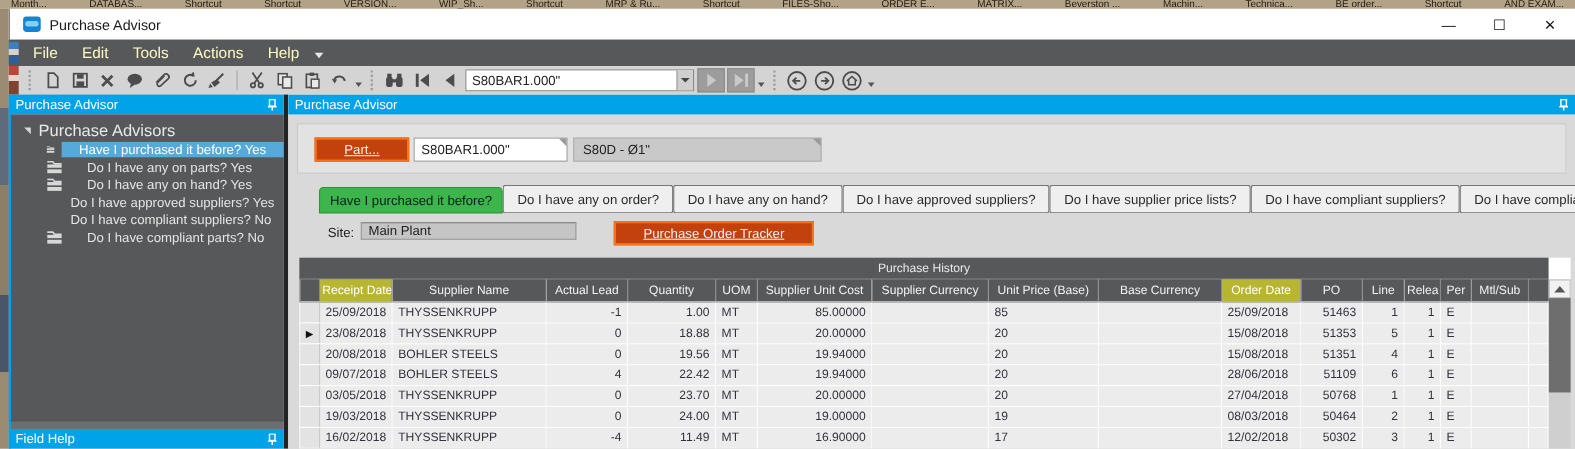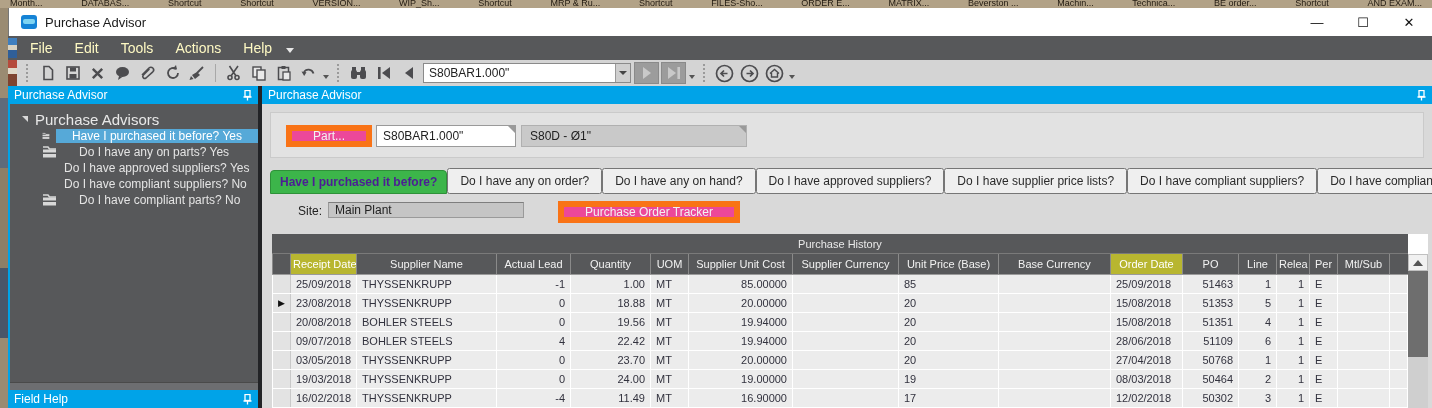--- a/index.html
+++ b/index.html
@@ -54,30 +54,30 @@
   .tree-item .lbl{padding:0 16px;line-height:14px;}
   .tree-item.sel .lbl{background:#56a9d8;color:#fff;}
   .left-split{height:8px;background:#6d6e71;border-top:1px solid #4a4a4a;}
 
   .divider{width:4px;background:#222326;}
 
   .right-panel{flex:1;display:flex;flex-direction:column;background:#d9d9d9;overflow:hidden;}
   .rp-content{flex:1;position:relative;overflow:hidden;}
 
   .part-group{position:absolute;left:8px;right:8px;top:8px;height:46px;background:#e2e2e2;border:1px solid #cacaca;}
-  .btn-dark{background:#ec4899;color:#f2f2f2;border:6px solid #f97316;font-size:12px;display:flex;align-items:center;justify-content:center;}
+  .btn-dark{background:#c2410c;color:#f2f2f2;border:2px solid #f97316;font-size:12px;display:flex;align-items:center;justify-content:center;text-decoration:underline;}
   .part-btn{position:absolute;left:15px;top:12px;width:86px;height:22px;}
   .fold{position:relative;}
   .fold::after{content:"";position:absolute;right:0;top:0;border-top:7px solid #9a9a9a;border-left:7px solid transparent;}
   .part-input{position:absolute;left:105px;top:12px;width:140px;height:22px;background:#fff;border:1px solid #9a9a9a;font-size:12px;color:#222;padding-left:6px;display:flex;align-items:center;}
   .part-desc{position:absolute;left:250px;top:12px;width:226px;height:22px;background:#c9c9c9;border:1px solid #b0b0b0;font-size:12px;color:#222;padding-left:8px;display:flex;align-items:center;}
 
   .tabs{position:absolute;left:8px;top:66px;right:4px;height:24px;display:flex;align-items:flex-end;gap:0;}
   .tab{font-size:12px;color:#2a2a2a;padding:4px 11px;white-space:nowrap;}
-  .tab.active{background:#3cb54a;color:#4c1d95;font-weight:bold;border:1px solid #2e9138;border-radius:4px 4px 0 0;padding:4px 9px;}
+  .tab.active{background:#3cb54a;color:#0f172a;font-weight:normal;border:1px solid #2e9138;border-radius:4px 4px 0 0;padding:4px 9px;margin-left:20px;}
 
   .site-row{position:absolute;left:0;top:96px;right:4px;height:24px;}
   .site-label{position:absolute;left:36px;top:4px;font-size:12px;color:#222;}
   .site-field{position:absolute;left:66px;top:2px;width:196px;height:16px;background:#c5c5c5;border:1px solid #9a9a9a;border-top-color:#7e7e7e;font-size:12px;color:#222;padding-left:6px;display:flex;align-items:center;}
   .tracker-btn{position:absolute;left:296px;top:1px;width:182px;height:22px;}
 
   
   .table-zone{position:absolute;left:10px;top:130px;right:4px;bottom:0;display:flex;overflow:hidden;}
   .tbl-main{flex:1;overflow:hidden;}
   .tbl-title{height:20px;background:#57585a;color:#e9e9e9;font-size:11px;display:flex;align-items:center;justify-content:center;border-bottom:1px solid #7a7a7a;}
@@ -298,20 +298,28 @@
           </svg>
           <span class="lbl">Have I purchased it before? Yes</span>
         </div>
         <div class="tree-item">
           <svg width="15" height="12" viewBox="0 0 15 12">
             <path d="M1 1h5l1.5 2H14" fill="none" stroke="#d8d8d8" stroke-width="1.5"></path>
             <rect x="1" y="3.5" width="13" height="3" fill="#d8d8d8"></rect>
             <rect x="1" y="8" width="13" height="3.5" fill="#d8d8d8"></rect>
           </svg>
           <span class="lbl">Do I have any on parts? Yes</span>
+        </div>
+        <div class="tree-item">
+          <svg width="15" height="12" viewBox="0 0 15 12">
+            <path d="M1 1h5l1.5 2H14" fill="none" stroke="#d8d8d8" stroke-width="1.5"></path>
+            <rect x="1" y="3.5" width="13" height="3" fill="#d8d8d8"></rect>
+            <rect x="1" y="8" width="13" height="3.5" fill="#d8d8d8"></rect>
+          </svg>
+          <span class="lbl">Do I have any on hand? Yes</span>
         </div>
         <div class="tree-item">
           <svg width="15" height="12" viewBox="0 0 15 12">
             <path d="M1 1h5l1.5 2H14" fill="none" stroke="#d8d8d8" stroke-width="1.5"></path>
             <rect x="1" y="3.5" width="13" height="3" fill="#d8d8d8"></rect>
             <rect x="1" y="8" width="13" height="3.5" fill="#d8d8d8"></rect>
           </svg>
           <span class="lbl">Do I have approved suppliers? Yes</span>
         </div>
         <div class="tree-item">

